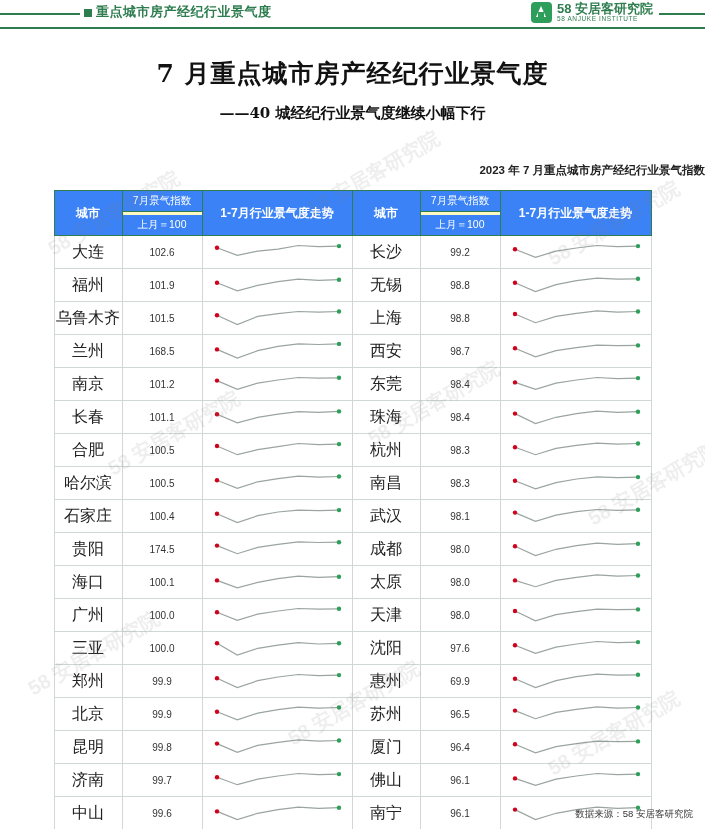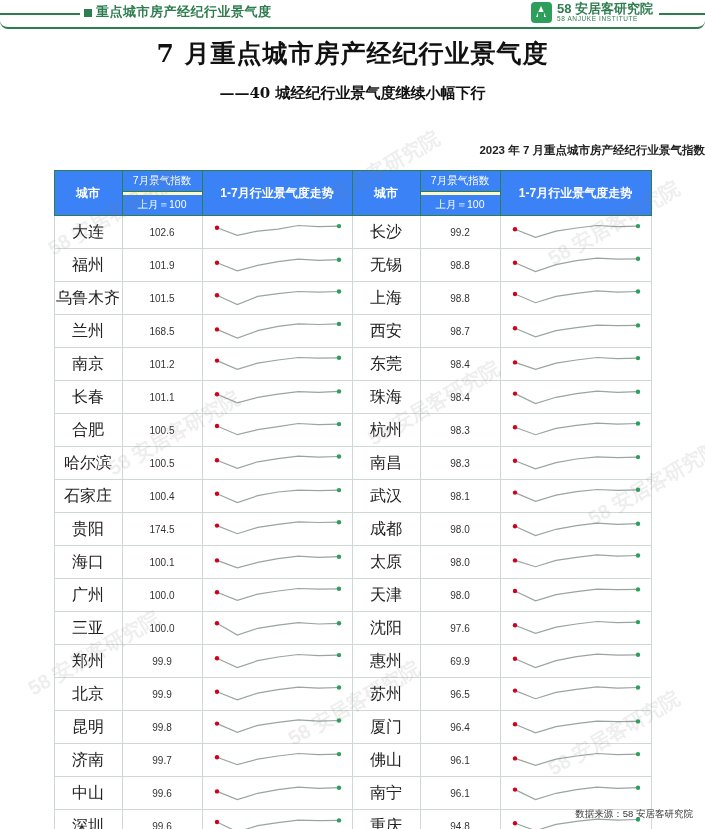--- a/index.html
+++ b/index.html
@@ -11,21 +11,20 @@
     position:relative;
     overflow:hidden;
   }
   
   .topbar{
     position:relative;
     height:27px;
     border-bottom:2px solid #2e7d4f;
     display:flex;
     align-items:center;
-    border-radius:8px;
   }
   .topbar .left-rule{
     position:absolute;left:0;top:13px;width:80px;height:2px;background:#2e7d4f;
   }
   .topbar .right-rule{
     position:absolute;right:0;top:13px;width:46px;height:2px;background:#2e7d4f;
   }
   .topbar-title{
     position:absolute;left:96px;top:3px;
     font-size:13px;color:#2e7d4f;font-weight:bold;
@@ -50,21 +49,21 @@
   }
   .brand .logo:before{
     content:"";position:absolute;left:7.5px;top:10px;
     width:6px;height:5px;background:#2e9e5b;z-index:2;
   }
   .brand-text{line-height:1.05;}
   .brand-text .b1{font-size:13px;font-weight:bold;color:#2e7d4f;}
   .brand-text .b2{font-size:6.5px;color:#2e7d4f;letter-spacing:.6px;}
   
   .main-title{
-    text-align:center;margin-top:8px;
+    text-align:center;margin-top:28px;
     font-size:25px;font-weight:bold;color:#111;
     font-family:"DejaVu Serif","Liberation Serif",serif;
     letter-spacing:1px;
   }
   .sub-title{
     text-align:center;margin-top:14px;
     font-size:15px;font-weight:bold;color:#111;
     font-family:"DejaVu Serif","Liberation Serif",serif;
   }
   .table-caption{

